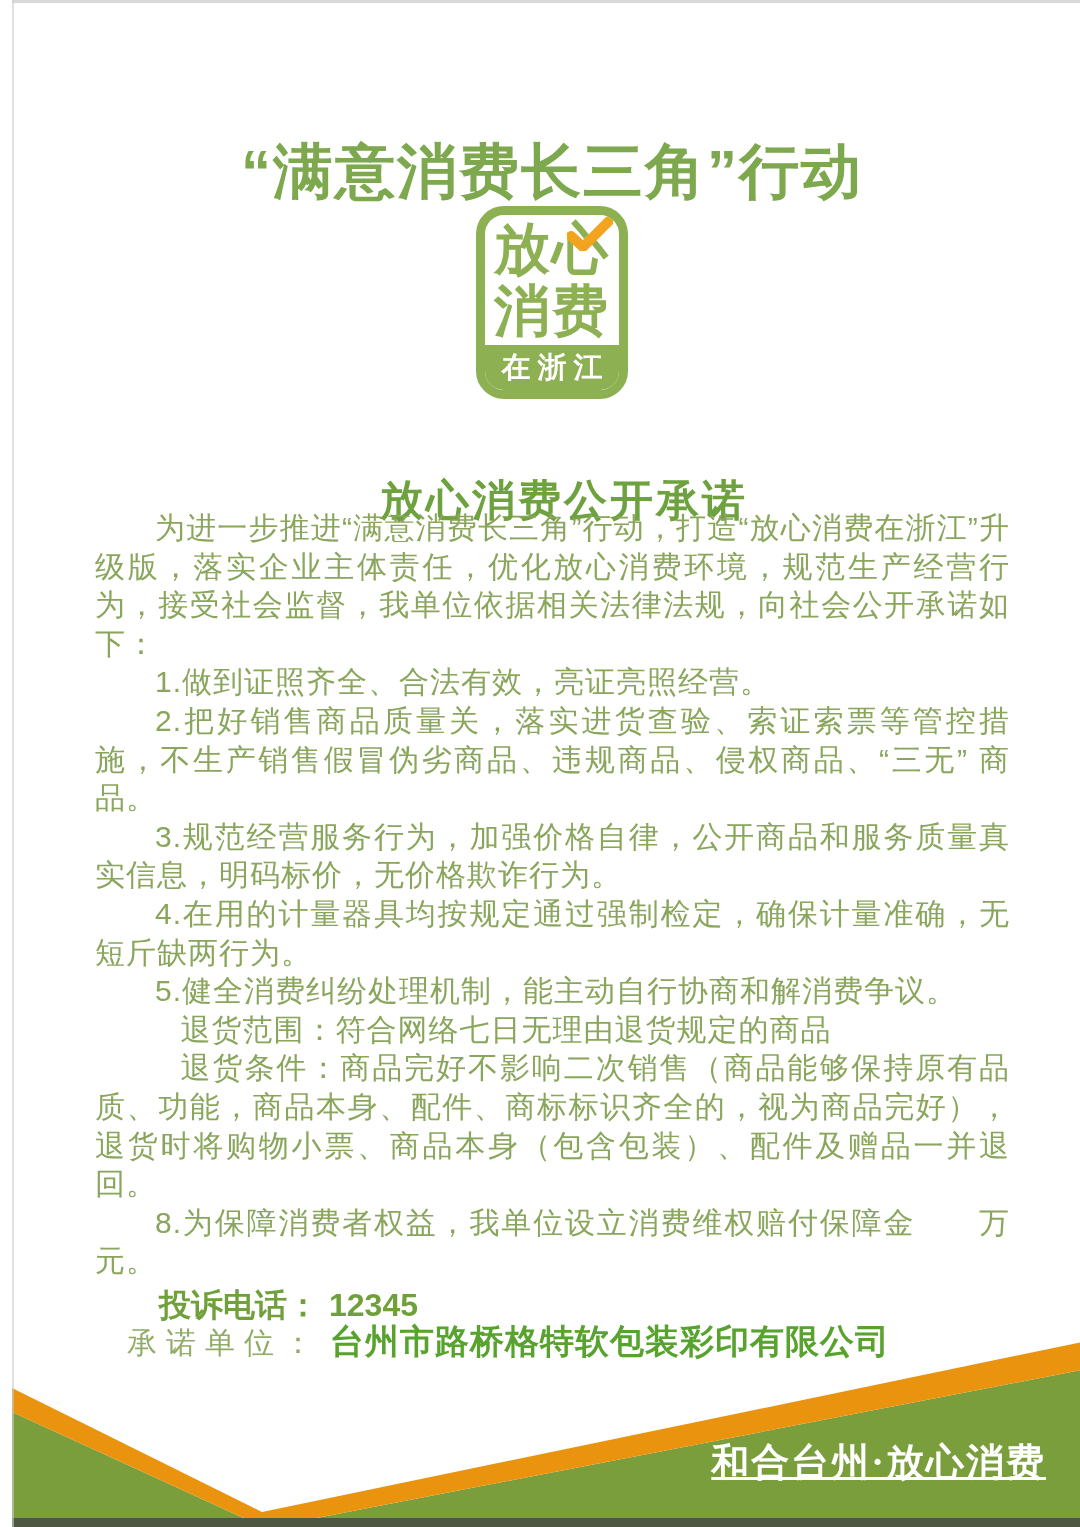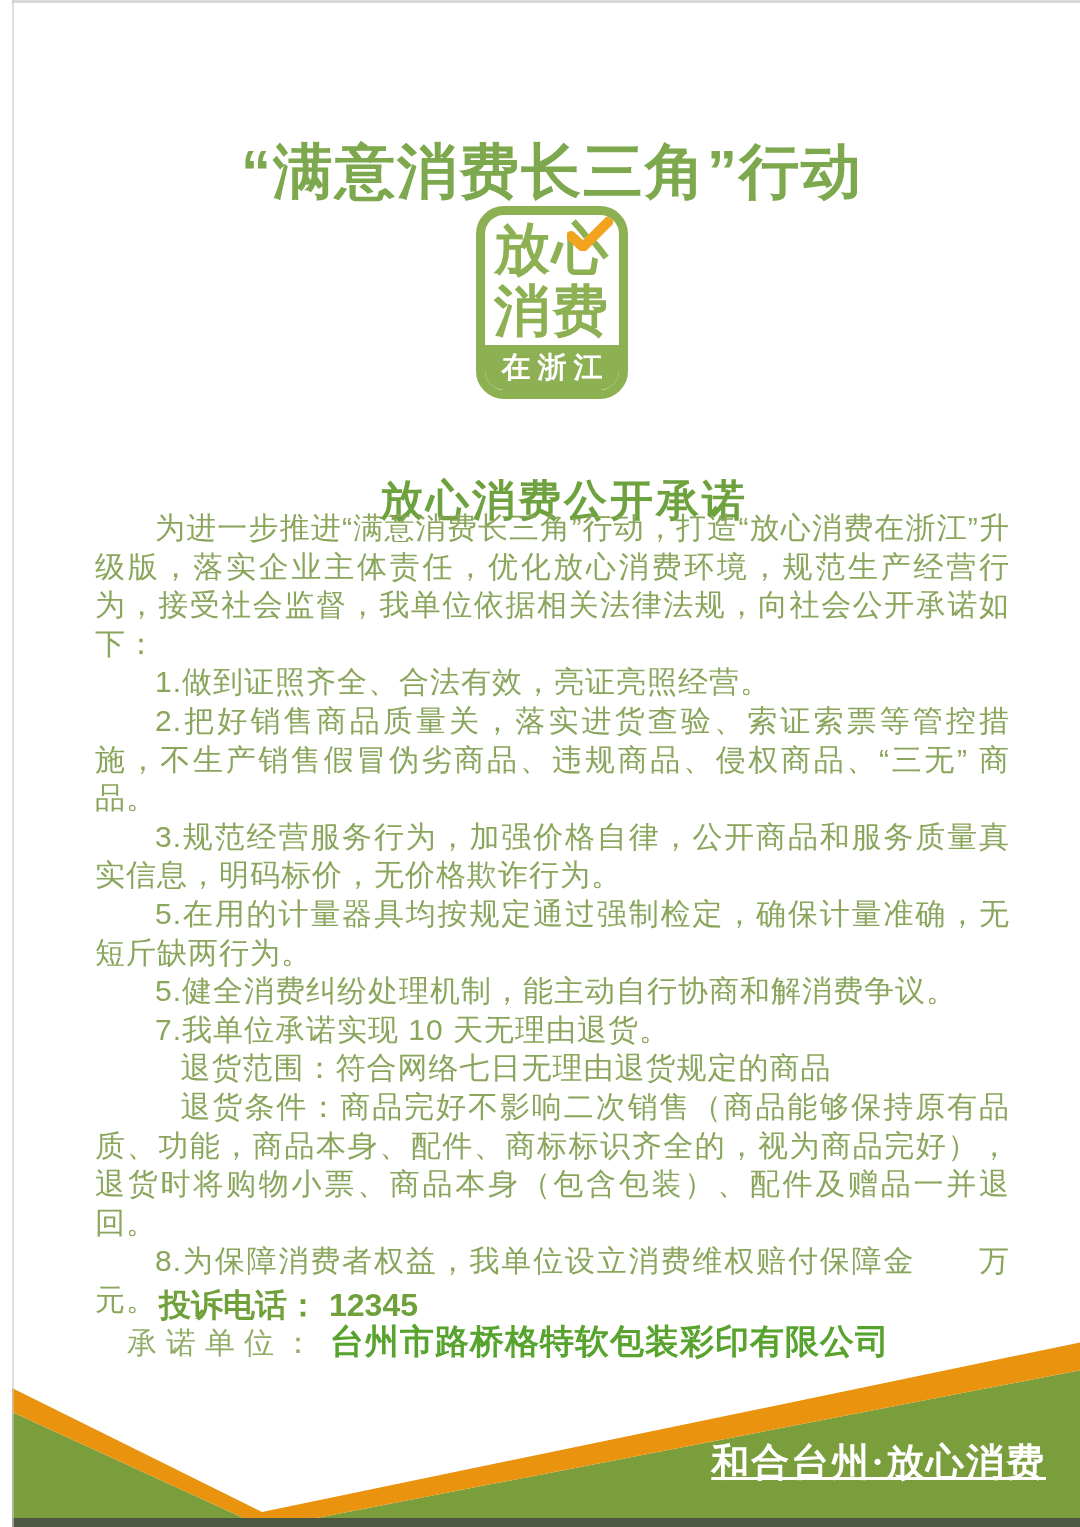--- a/index.html
+++ b/index.html
@@ -81,23 +81,22 @@
     <div class="logo-bottom">在浙江</div>
   </div>
 
   <h2 class="heading">放心消费公开承诺</h2>
 
   <div class="body-text">
     <p class="indent">为进一步推进“满意消费长三角”行动，打造“放心消费在浙江”升级版，落实企业主体责任，优化放心消费环境，规范生产经营行为，接受社会监督，我单位依据相关法律法规，向社会公开承诺如下：</p>
     <p class="indent">1.做到证照齐全、合法有效，亮证亮照经营。</p>
     <p class="indent">2.把好销售商品质量关，落实进货查验、索证索票等管控措施，不生产销售假冒伪劣商品、违规商品、侵权商品、“三无” 商品。</p>
     <p class="indent">3.规范经营服务行为，加强价格自律，公开商品和服务质量真实信息，明码标价，无价格欺诈行为。</p>
-    <p class="indent">5.在用的计量器具均按规定通过强制检定，确保计量准确，无短斤缺两行为。</p>
+    <p class="indent">4.在用的计量器具均按规定通过强制检定，确保计量准确，无短斤缺两行为。</p>
     <p class="indent">5.健全消费纠纷处理机制，能主动自行协商和解消费争议。</p>
-    <p class="indent">7.我单位承诺实现 10 天无理由退货。</p>
     <p class="indent-deep">退货范围：符合网络七日无理由退货规定的商品</p>
     <p class="indent-deep">退货条件：商品完好不影响二次销售（商品能够保持原有品质、功能，商品本身、配件、商标标识齐全的，视为商品完好），退货时将购物小票、商品本身（包含包装）、配件及赠品一并退回。</p>
     <p class="indent">8.为保障消费者权益，我单位设立消费维权赔付保障金　　万元。</p>
   </div>
 
   <p class="hotline"><span>投诉电话：</span><span class="num">12345</span></p>
 
   <p class="info-line unit-line"><span class="info-label">承诺单位：</span><span class="info-value">台州市路桥格特软包装彩印有限公司</span></p>
 
 

